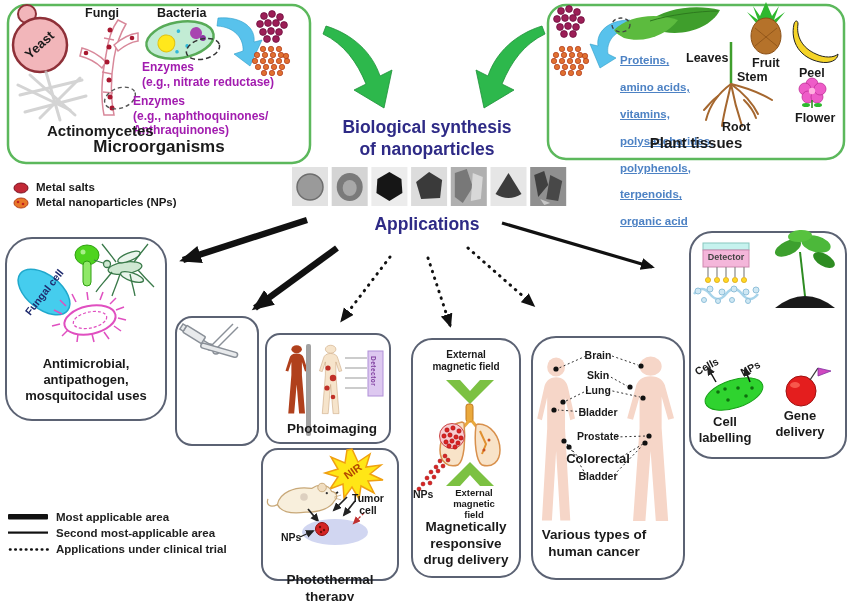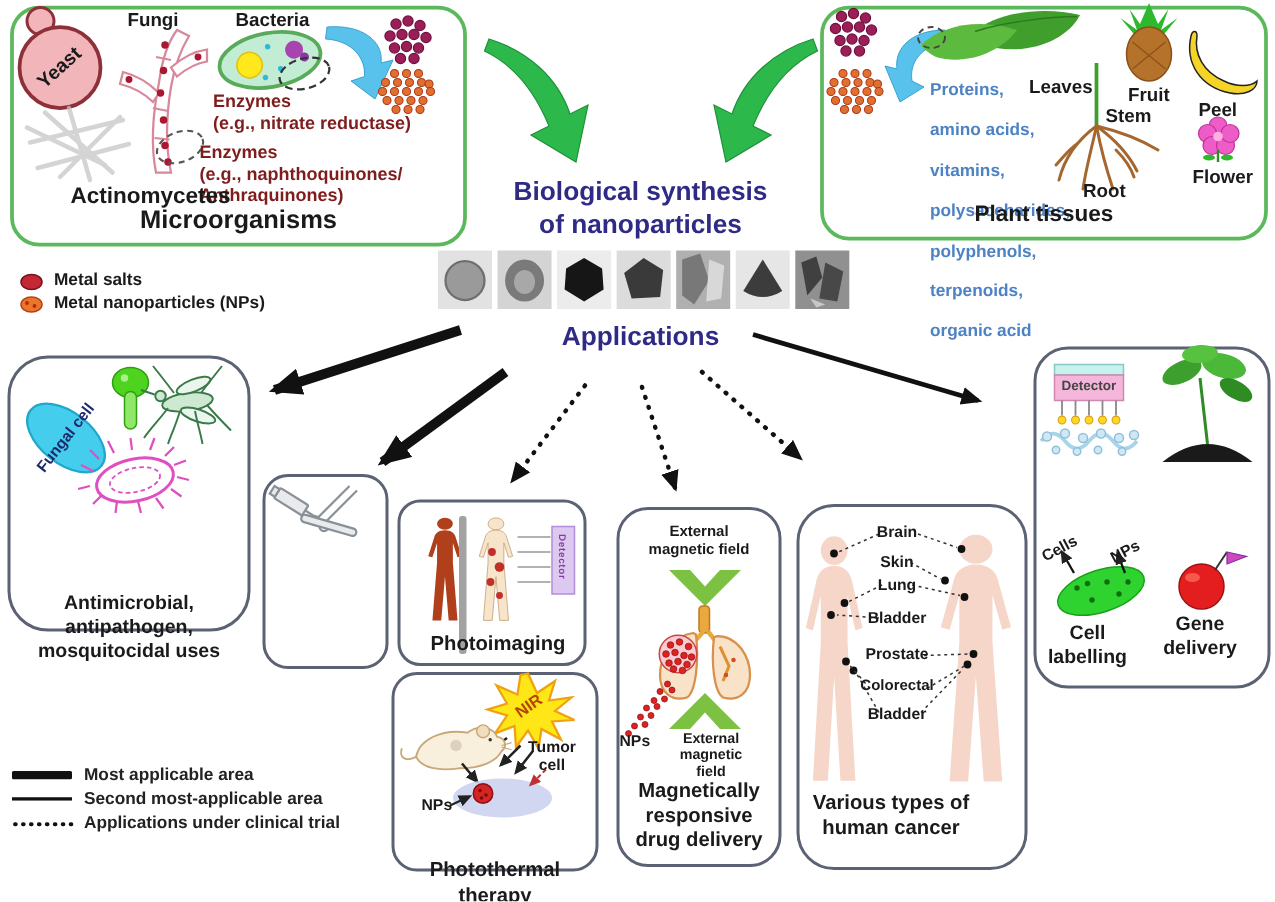--- a/index.html
+++ b/index.html
@@ -2,22 +2,22 @@
 <html><head>
 <meta charset="utf-8">
 <style>
   html,body{margin:0;padding:0;background:#fff;}
   #canvas{position:relative;width:850px;height:601px;background:#fff;overflow:hidden;
           font-family:"Liberation Sans",sans-serif;}
   #art{position:absolute;left:0;top:0;}
   .t{position:absolute;font-weight:700;color:#1a1a1a;line-height:1.15;white-space:pre-line;}
   .ctr{text-align:center;}
   .head{color:#2e2a86;}
-  .slate{color:#7f1d1d;}
-  .blue{color:#4d82c4;font-weight:600;}
+  .slate{color:#a21caf;}
+  .blue{color:#4d82c4;font-weight:600;text-decoration:underline;}
   .leg{font-weight:600;color:#222;}
   .vert{writing-mode:vertical-rl;}
 </style>
 </head>
 <body>
 
 <div id="canvas">
 
 <svg id="art" width="850" height="601" viewBox="0 0 850 601">
 <defs>
@@ -499,21 +499,21 @@
 <div class="t ctr" style="left:548px;top:134px;width:296px;font-size:15px;">Plant tissues</div>
 
 <div class="t ctr head" style="left:322px;top:116px;width:210px;font-size:17.5px;line-height:22px;">Biological synthesis
 of nanoparticles</div>
 <div class="t ctr head" style="left:322px;top:214px;width:210px;font-size:17.5px;">Applications</div>
 
 <div class="t" style="left:36px;top:181px;font-size:11.5px;">Metal salts</div>
 <div class="t" style="left:36px;top:196px;font-size:11.5px;">Metal nanoparticles (NPs)</div>
 
 <div class="t ctr" style="left:14px;top:286px;width:60px;font-size:10.5px;color:#1e2a6e;transform:rotate(-52deg);">Fungal cell</div>
-<div class="t ctr" style="left:6px;top:356px;width:160px;font-size:13px;line-height:16px;margin-top:38px;">Antimicrobial,
+<div class="t ctr" style="left:6px;top:356px;width:160px;font-size:13px;line-height:16px;">Antimicrobial,
 antipathogen,
 mosquitocidal uses</div>
 
 
 <div class="t ctr" style="left:266px;top:421px;width:132px;font-size:13.5px;">Photoimaging</div>
 <div class="t vert" style="left:370px;top:356px;font-size:6.5px;color:#8040a0;letter-spacing:0.5px;">Detector</div>
 
 <div class="t ctr" style="left:336px;top:465px;width:34px;font-size:11px;color:#b34700;transform:rotate(-35deg);">NIR</div>
 <div class="t" style="left:281px;top:531px;font-size:10.5px;">NPs</div>
 <div class="t ctr" style="left:346px;top:492px;width:44px;font-size:10.5px;line-height:12px;">Tumor
@@ -528,21 +528,21 @@
 magnetic field</div>
 <div class="t ctr" style="left:412px;top:519px;width:108px;font-size:13.5px;line-height:16.5px;">Magnetically
 responsive
 drug delivery</div>
 
 <div class="t ctr" style="left:568px;top:349px;width:60px;font-size:10.5px;">Brain</div>
 <div class="t ctr" style="left:568px;top:369px;width:60px;font-size:10.5px;">Skin</div>
 <div class="t ctr" style="left:568px;top:384px;width:60px;font-size:10.5px;">Lung</div>
 <div class="t ctr" style="left:568px;top:406px;width:60px;font-size:10.5px;">Bladder</div>
 <div class="t ctr" style="left:568px;top:430px;width:60px;font-size:10.5px;">Prostate</div>
-<div class="t ctr" style="left:565px;top:452px;width:66px;font-size:10px;text-align:center;">Colorectal</div>
+<div class="t ctr" style="left:565px;top:452px;width:66px;font-size:13px;text-align:center;">Colorectal</div>
 <div class="t ctr" style="left:568px;top:470px;width:60px;font-size:10.5px;">Bladder</div>
 <div class="t ctr" style="left:532px;top:526px;width:124px;font-size:13.5px;line-height:17px;">Various types of
 human cancer</div>
 
 <div class="t ctr" style="left:703px;top:252px;width:46px;font-size:9px;color:#444;">Detector</div>
 <div class="t" style="left:694px;top:360px;font-size:10.5px;transform:rotate(-28deg);">Cells</div>
 <div class="t" style="left:740px;top:362px;font-size:10.5px;transform:rotate(-28deg);">NPs</div>
 <div class="t ctr" style="left:690px;top:414px;width:70px;font-size:13px;line-height:16px;">Cell
 labelling</div>
 <div class="t ctr" style="left:760px;top:408px;width:80px;font-size:13px;line-height:16px;">Gene

